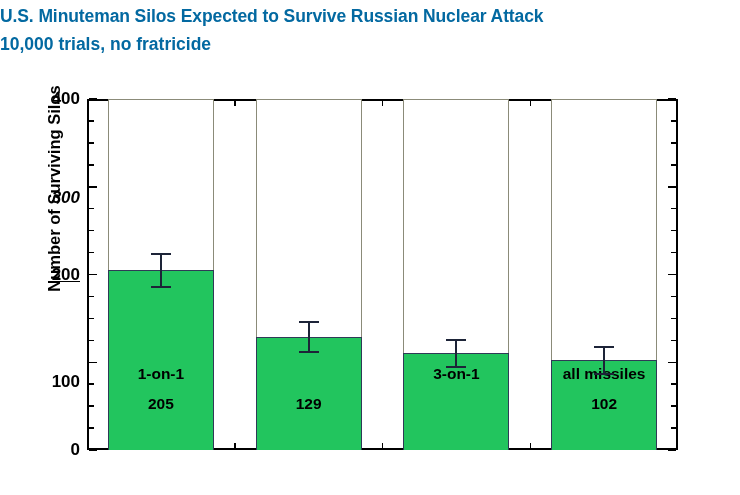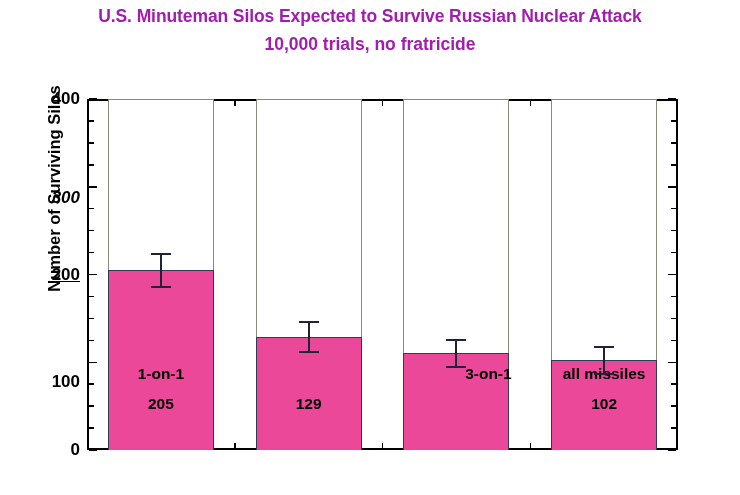--- a/index.html
+++ b/index.html
@@ -21,22 +21,22 @@
     width: 740px;
     height: 495px;
   }
 
   
   .title-block {
     position: absolute;
     left: 0;
     top: 4px;
     width: 740px;
-    text-align: center;
-    color: #a21caf;
+    text-align: left;
+    color: #0369a1;
   }
   .title-main {
     font-size: 17.5px;
     font-weight: bold;
     letter-spacing: -0.1px;
     line-height: 24px;
     white-space: nowrap;
   }
   .title-sub {
     font-size: 17.5px;
@@ -101,21 +101,21 @@
   
   .bar-outline {
     position: absolute;
     box-sizing: border-box;
     border: 1.2px solid #8b8b79;
     background: #ffffff;
   }
   .bar-fill {
     position: absolute;
     box-sizing: border-box;
-    background: #ec4899;
+    background: #22c55e;
     border: 1.2px solid #2f3a56;
     border-bottom: none;
   }
   .bar-text {
     position: absolute;
     width: 100%;
     text-align: center;
     font-size: 15.5px;
     font-weight: bold;
     color: #000;
@@ -237,21 +237,21 @@
         <div class="bar-fill" style="left: 168.625px; width: 106px; top: 237.803px; height: 113.197px;">
           <div class="bar-text" style="top: 57.1975px;">129</div>
         </div>
         <div class="errbar" style="left: 168.625px; width: 106px; top: 222.007px; height: 31.59px;">
           <div class="err-stem"></div>
           <div class="err-cap err-cap-top"></div>
           <div class="err-cap err-cap-bot"></div>
         </div>
         <div class="bar-outline" style="left: 316.375px; width: 106px; top: 0px; height: 351px;"></div>
         <div class="bar-fill" style="left: 316.375px; width: 106px; top: 254.475px; height: 96.525px;">
-          <div class="bar-text" style="top: 10.525px; padding-left: 32px;">3-on-1</div>
+          <div class="bar-text" style="top: 10.525px;">3-on-1</div>
         </div>
         <div class="errbar" style="left: 316.375px; width: 106px; top: 239.558px; height: 29.835px;">
           <div class="err-stem"></div>
           <div class="err-cap err-cap-top"></div>
           <div class="err-cap err-cap-bot"></div>
         </div>
         <div class="bar-outline" style="left: 464.125px; width: 106px; top: 0px; height: 351px;"></div>
         <div class="bar-fill" style="left: 464.125px; width: 106px; top: 261.495px; height: 89.505px;">
           <div class="bar-text" style="top: 3.505px;">all missiles</div>
           <div class="bar-text" style="top: 33.505px;">102</div>

